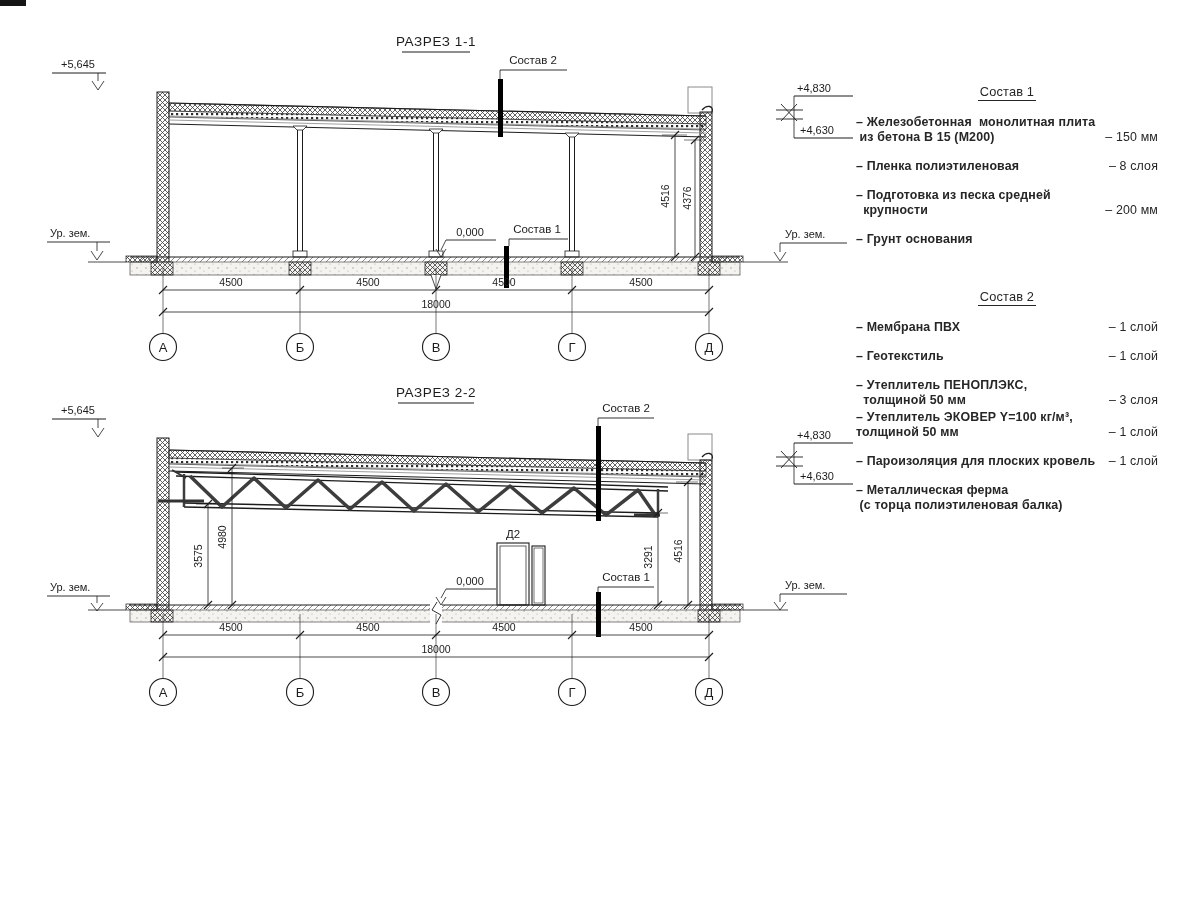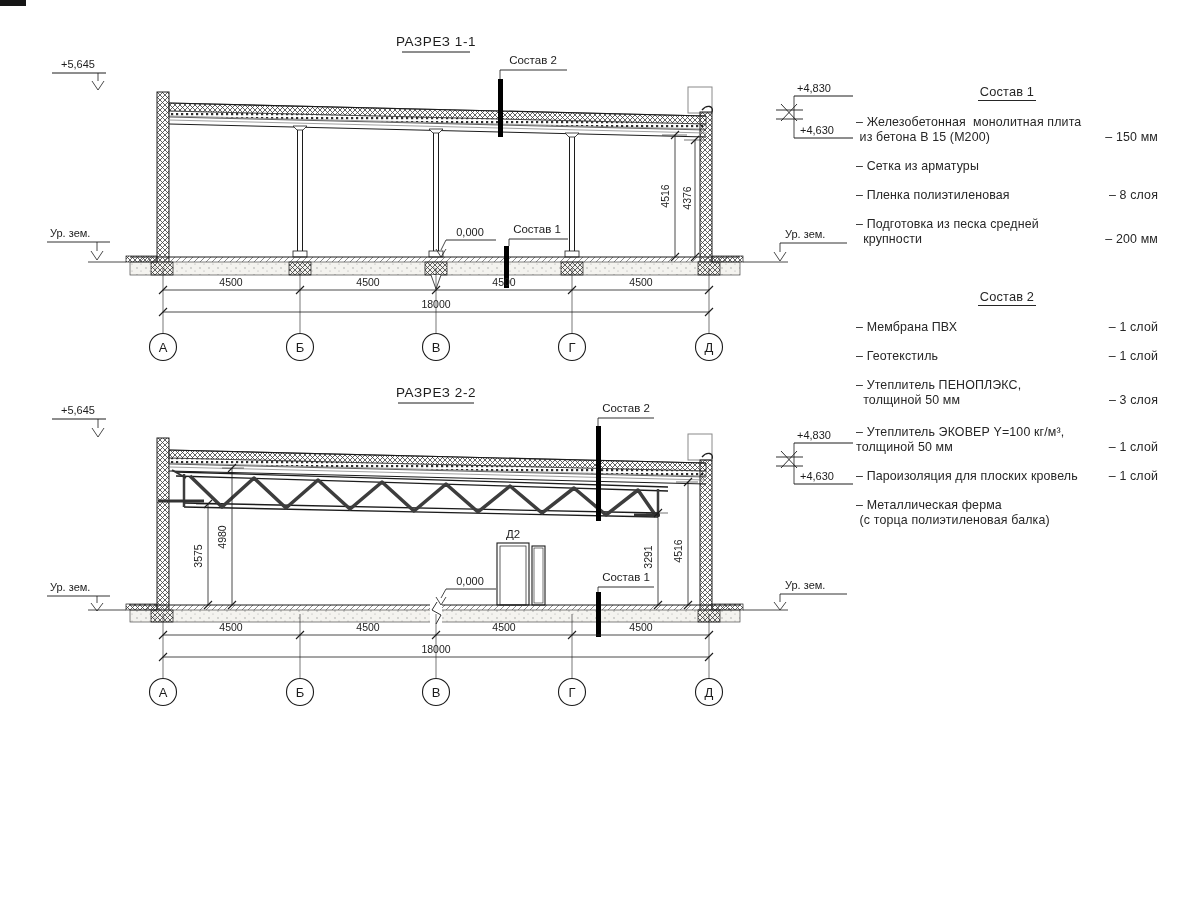--- a/index.html
+++ b/index.html
@@ -7,24 +7,24 @@
   .stage{position:absolute;left:0;top:0;width:1200px;height:900px;}
   svg text{font-family:"Liberation Sans",sans-serif;fill:#1c1c1c;}
   .ttl{font-size:13.5px;letter-spacing:0.6px;}
   .t11{font-size:11px;}
   .t115{font-size:11.5px;}
   .t10{font-size:10.5px;}
   .t13{font-size:13px;}
   .panel{position:absolute;left:856px;top:84px;width:302px;font-size:12.4px;color:#262626;line-height:15px;letter-spacing:0.15px;}
   .comp-title{width:fit-content;margin:0 auto 14px auto;padding:0 2px 1px 2px;border-bottom:1px solid #262626;font-size:12.8px;}
   .comp-item{display:flex;align-items:flex-end;margin-bottom:14px;}
-  .comp-name{white-space:pre-wrap;}
+  .comp-name{white-space:pre-wrap;font-weight:bold;}
   .comp-value{margin-left:auto;white-space:nowrap;padding-left:8px;text-align:right;}
   .comp2-block{margin-top:42px;}
-  .comp2-block .comp-item.tight{margin-bottom:17px;}
+  .comp2-block .comp-item.tight{margin-bottom:2px;}
 </style>
 </head>
 <body>
 
 <svg class="stage" viewBox="0 0 1200 900">
   <defs>
     <pattern id="xh" width="5" height="5" patternUnits="userSpaceOnUse">
       <line x1="0" y1="0" x2="5" y2="5" stroke="#3c3c3c" stroke-width="0.8"></line>
       <line x1="5" y1="0" x2="0" y2="5" stroke="#3c3c3c" stroke-width="0.8"></line>
     </pattern>
@@ -371,31 +371,31 @@
 
 <div class="panel">
   <div>
     <div class="comp-title">Состав 1</div>
     <div class="comp-item">
       <span class="comp-name">– Железобетонная  монолитная плита
  из бетона В 15 (М200)</span>
       <span class="comp-value">– 150 мм</span>
     </div>
     <div class="comp-item">
-      <span class="comp-name">– Сетка из арматуры</span>
-      <span class="comp-value"></span>
-    </div>
-    <div class="comp-item">
       <span class="comp-name">– Пленка полиэтиленовая</span>
       <span class="comp-value">–  8 слоя</span>
     </div>
     <div class="comp-item">
       <span class="comp-name">– Подготовка из песка средней
   крупности</span>
       <span class="comp-value">– 200 мм</span>
+    </div>
+    <div class="comp-item">
+      <span class="comp-name">– Грунт основания</span>
+      <span class="comp-value"></span>
     </div>
   </div>
 
   <div class="comp2-block">
     <div class="comp-title">Состав 2</div>
     <div class="comp-item">
       <span class="comp-name">– Мембрана ПВХ</span>
       <span class="comp-value">– 1 слой</span>
     </div>
     <div class="comp-item">

